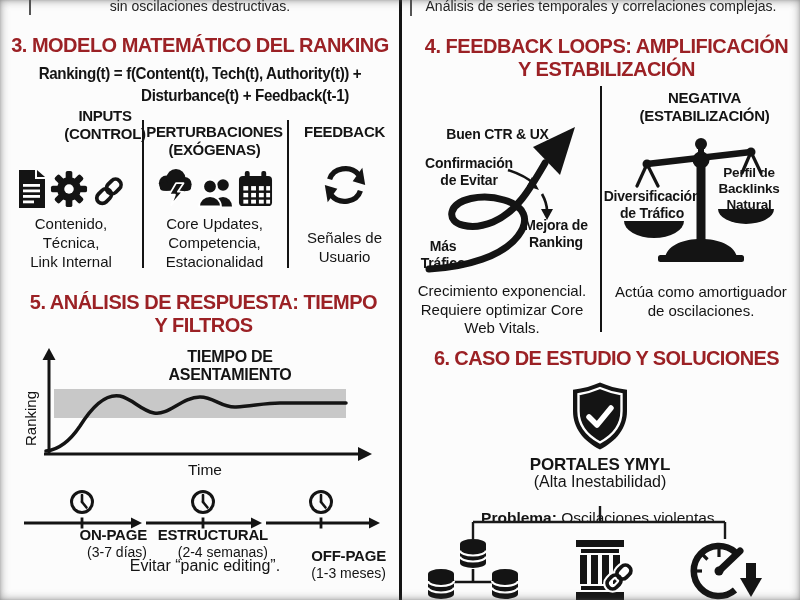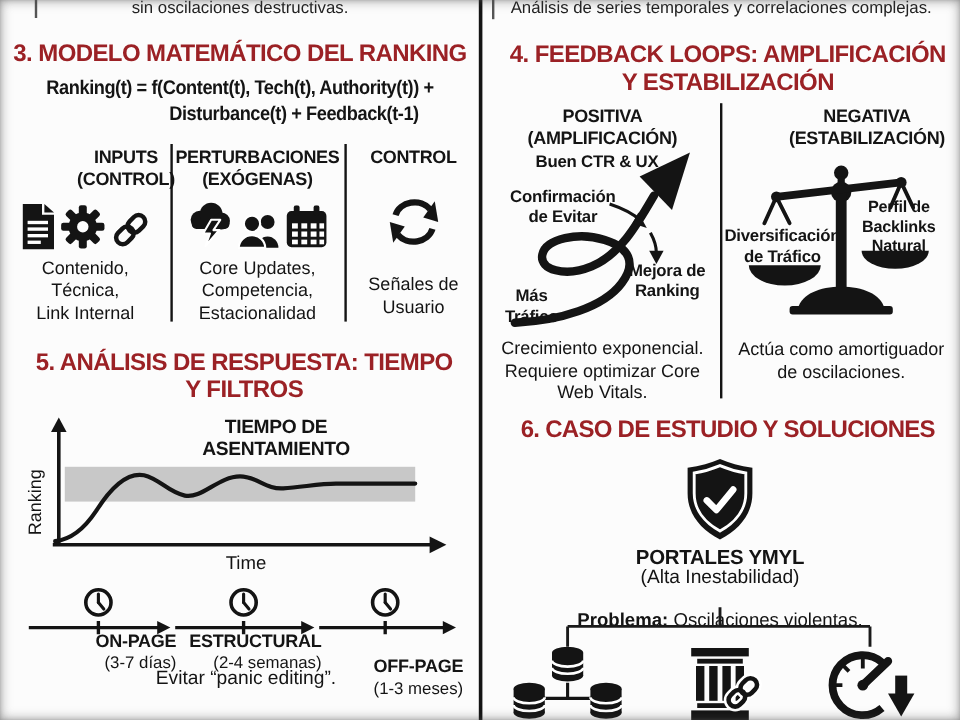--- a/index.html
+++ b/index.html
@@ -41,21 +41,21 @@
 
   <div class="vline" style="left:399px;top:0;width:2.5px;height:600px;"></div>
 
   <div class="t red" style="left:0;top:34px;width:400px;">3. MODELO MATEMÁTICO DEL RANKING</div>
   <div class="t formula" style="left:0;top:64px;width:400px;">Ranking(t) = f(Content(t), Tech(t), Authority(t)) +</div>
   <div class="t formula" style="left:95px;top:86px;width:300px;">Disturbance(t) + Feedback(t-1)</div>
 
   <div class="vline" style="left:142px;top:120px;width:1.5px;height:148px;"></div>
   <div class="vline" style="left:287px;top:120px;width:1.5px;height:148px;"></div>
 
-  <div class="t colhead" style="left:4px;top:123px;width:134px;padding-left:34px;">INPUTS
+  <div class="t colhead" style="left:4px;top:107px;width:134px;padding-left:34px;">INPUTS
 (CONTROL)</div>
   <div class="icons-row" style="left:8px;top:162px;width:128px;height:46px;gap:3px;">
     <svg style="position:static" width="30" height="38" viewBox="0 0 30 38">
       <path class="ink" d="M2,0 H18 V9 H28 V38 H2 Z"></path>
       <polygon class="ink" points="20,0 28,7 20,7"></polygon>
       <g fill="#fff">
           <rect x="6" y="14" width="17" height="2.8"></rect>
           <rect x="6" y="19.5" width="17" height="2.8"></rect>
           <rect x="6" y="25" width="17" height="2.8"></rect>
           <rect x="6" y="30.5" width="11" height="2.8"></rect>
@@ -125,21 +125,21 @@
           <rect x="13.5" y="29.5" width="5" height="4"></rect>
           <rect x="21.5" y="29.5" width="5" height="4"></rect>
           <rect x="29" y="29.5" width="4" height="4"></rect>
       </g>
     </svg>
   </div>
   <div class="t coldesc" style="left:144px;top:215px;width:141px;">Core Updates,
 Competencia,
 Estacionalidad</div>
 
-  <div class="t colhead" style="left:289px;top:123px;width:111px;">CONTROL</div>
+  <div class="t colhead" style="left:289px;top:123px;width:111px;">FEEDBACK</div>
   <div class="icons-row" style="left:289px;top:160px;width:111px;height:48px;">
     <svg style="position:static" width="50" height="46" viewBox="0 0 52 46">
       <path class="stroke" stroke-width="5.5" d="M 10,17 A 17,15 0 0 1 40,12"></path>
       <polygon class="ink" points="47,23 34,19 44,5"></polygon>
       <path class="stroke" stroke-width="5.5" d="M 42,29 A 17,15 0 0 1 12,34"></path>
       <polygon class="ink" points="5,23 18,27 8,41"></polygon>
     </svg>
   </div>
   <div class="t coldesc" style="left:289px;top:229px;width:111px;">Señales de
 Usuario</div>
@@ -197,23 +197,21 @@
     <div class="l2">(2-4 semanas)</div>
   </div>
   <div class="tl-item" style="left:256px;top:547px;">
     <div class="l1">OFF-PAGE</div>
     <div class="l2">(1-3 meses)</div>
   </div>
   <div class="t" style="left:40px;top:557px;width:330px;font-size:16px;">Evitar “panic editing”.</div>
 
   <div class="t red left" style="left:415px;top:35px;width:383px;">4. FEEDBACK LOOPS: AMPLIFICACIÓN
 Y ESTABILIZACIÓN</div>
-  <div class="t colhead" style="left:432px;top:89px;width:140px;">POSITIVA
-(AMPLIFICACIÓN)</div>
-  <div class="t colhead" style="left:632px;top:89px;width:145px;margin-left:18px;">NEGATIVA
+  <div class="t colhead" style="left:632px;top:89px;width:145px;">NEGATIVA
 (ESTABILIZACIÓN)</div>
   <div class="vline" style="left:600px;top:86px;width:1.5px;height:246px;"></div>
 
   <svg style="left:405px;top:123px;" width="195" height="150" viewBox="0 0 195 150">
     <path class="stroke" stroke-width="7" stroke-linecap="round" d="M 24,146 C 62,144 98,133 113,113 C 126,96 119,83 99,77 C 77,70 50,76 47,89 C 44,102 66,108 88,99 C 112,89 126,64 140,40"></path>
     <polygon class="ink" points="170,4 128,24 155,52"></polygon>
     <path class="stroke" stroke-width="2.6" d="M 103,47 Q 121,53 129,61"></path>
     <polygon class="ink" points="134,67 122,63 127,54"></polygon>
     <path class="stroke" stroke-width="2.6" d="M 137,71 Q 142,80 142,88"></path>
     <polygon class="ink" points="142,97 136,86 148,86"></polygon>

